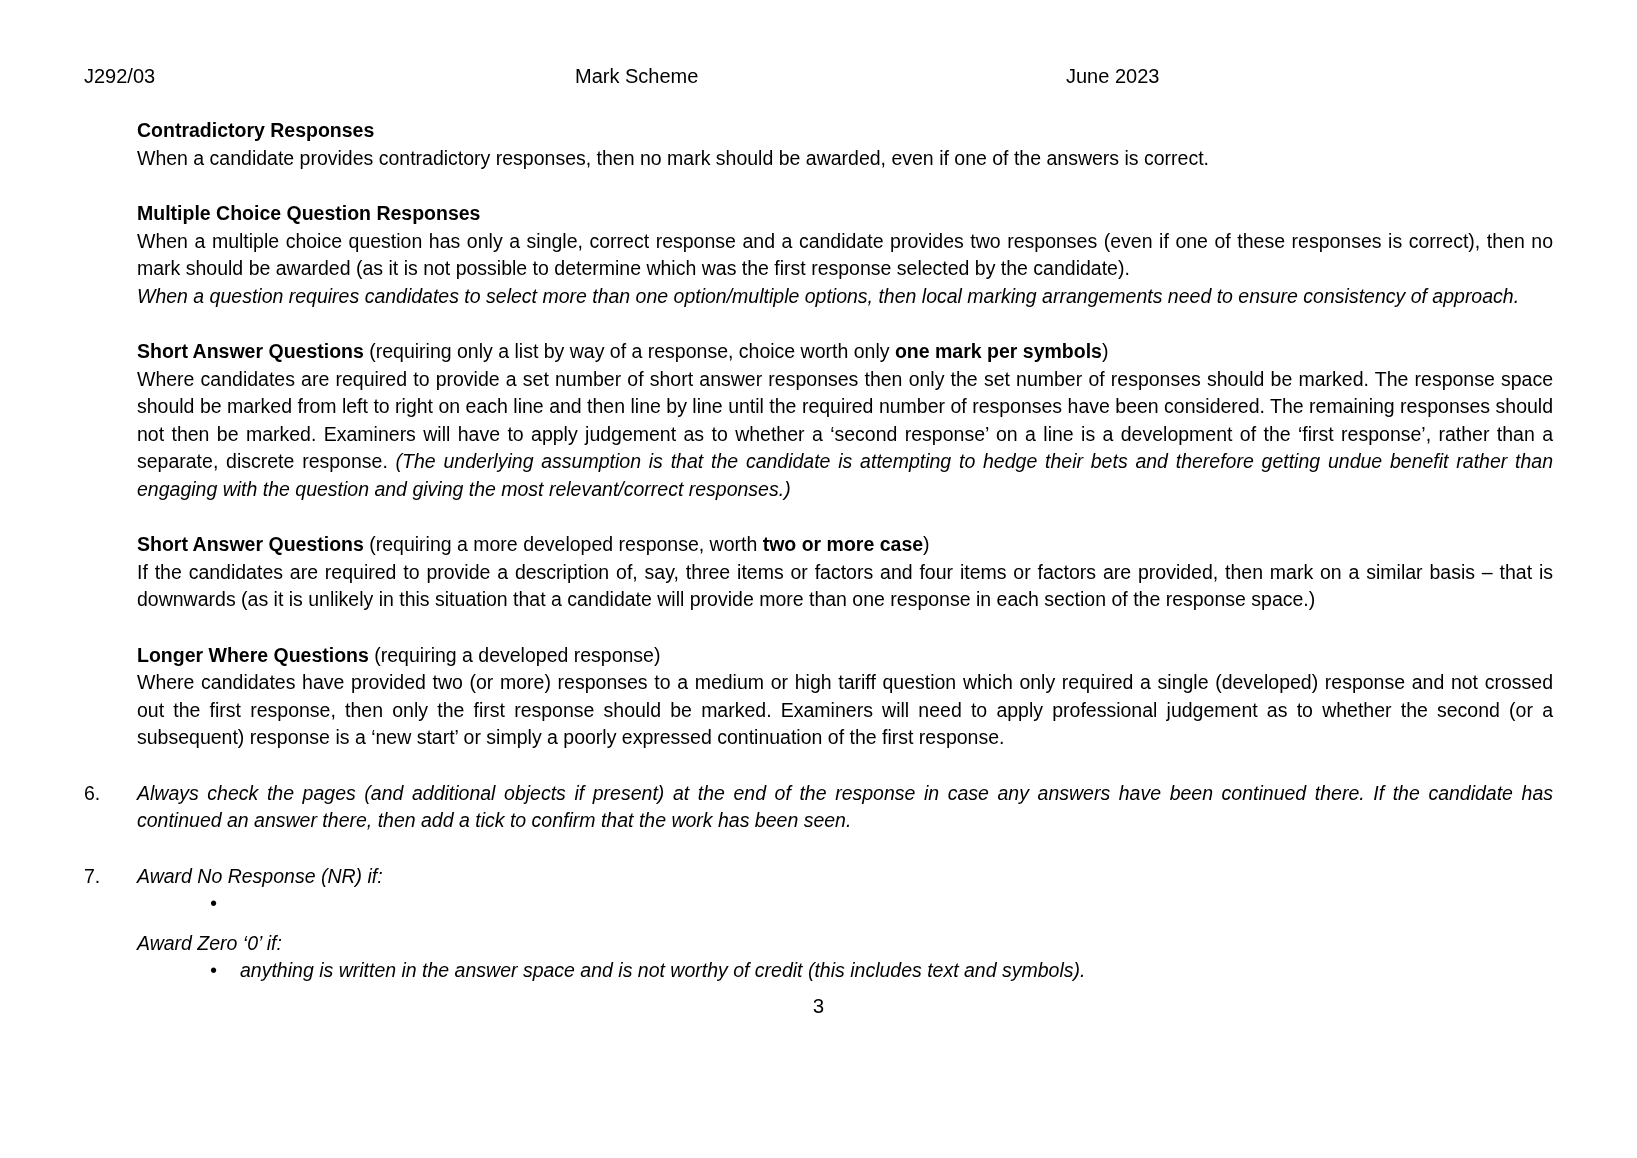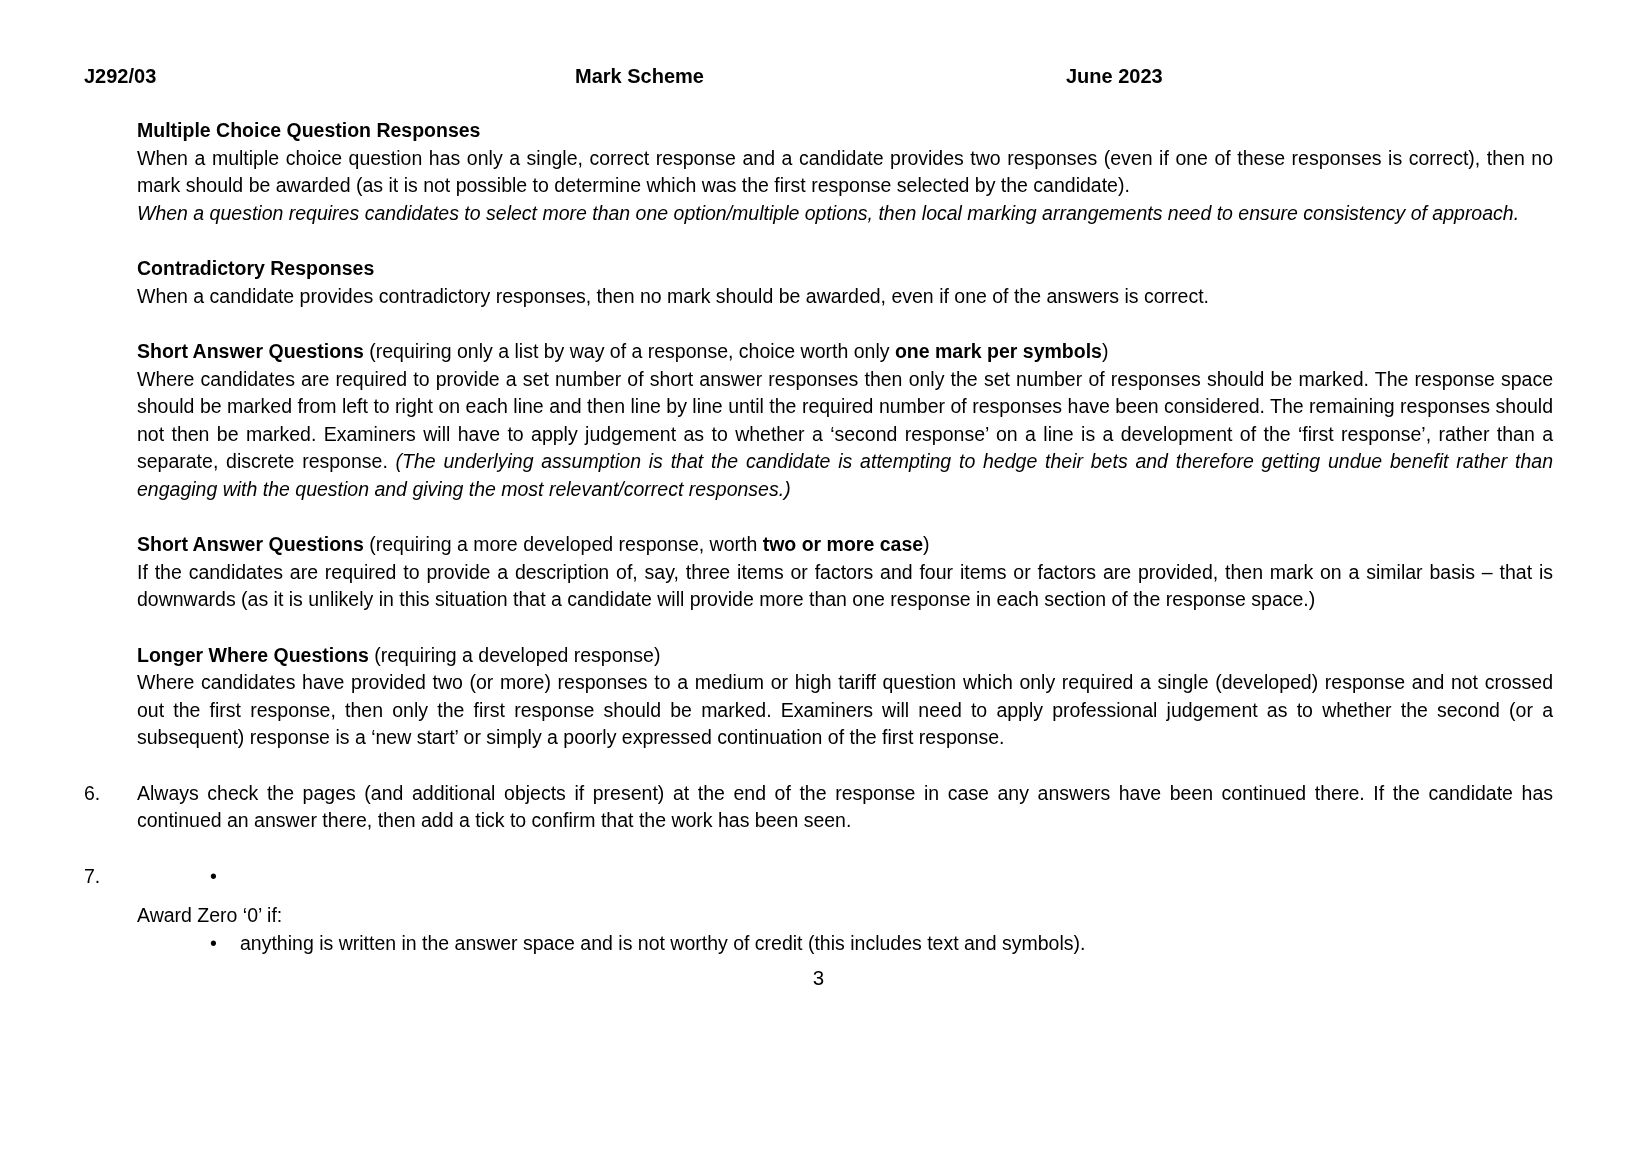--- a/index.html
+++ b/index.html
@@ -10,41 +10,41 @@
     color: #000000;
     position: relative;
   }
   .page {
     position: absolute; top: 0; left: 0;
     width: 1637px; height: 1158px;
     background: #ffffff; overflow: hidden;
   }
   .header {
     position: absolute; top: 64px; left: 84px; right: 80px;
-    display: flex; font-weight: 700; font-size: 20px; line-height: 24px;
+    display: flex; font-weight: 400; font-size: 20px; line-height: 24px;
   }
   .header .h-left   { flex: 1; text-align: left; }
   .header .h-center { flex: 1; text-align: left; }
   .header .h-right  { flex: 1; text-align: left; }
 
   .content {
     position: absolute; top: 117px; left: 84px; width: 1469px;
     font-size: 19.5px; line-height: 27.5px;
   }
   .sec { margin: 0 0 0 53px; }
   .sec + .sec { margin-top: 28px; }
   .h { font-weight: 700; }
   .b { font-weight: 700; }
   .italic { font-style: italic; }
   p { margin: 0; }
   .just { text-align: justify; }
 
   .num-item { display: flex; margin-top: 28px; }
   .num { width: 53px; flex: none; }
-  .num-body { flex: 1; }
+  .num-body { flex: 1; font-style: italic; }
 
   .bullet-row { display: flex; padding-left: 73px; }
   .bullet-char { width: 30px; flex: none; }
   .lead2 { margin-top: 12px; }
 
   .page-number {
     margin-top: 7px;
     text-align: center;
     font-size: 20.5px;
   }
@@ -56,28 +56,28 @@
 
   <div class="header">
     <div class="h-left">J292/03</div>
     <div class="h-center">Mark Scheme</div>
     <div class="h-right">June 2023</div>
   </div>
 
   <div class="content">
 
     <section class="sec">
+      <div class="h">Contradictory Responses</div>
+      <p>When a candidate provides contradictory responses, then no mark should be awarded, even if one of the answers is correct.</p>
+    </section>
+
+    <section class="sec">
       <div class="h">Multiple Choice Question Responses</div>
       <p class="just">When a multiple choice question has only a single, correct response and a candidate provides two responses (even if one of these responses is correct), then no mark should be awarded (as it is not possible to determine which was the first response selected by the candidate).</p>
       <p class="just italic">When a question requires candidates to select more than one option/multiple options, then local marking arrangements need to ensure consistency of approach.</p>
-    </section>
-
-    <section class="sec">
-      <div class="h">Contradictory Responses</div>
-      <p>When a candidate provides contradictory responses, then no mark should be awarded, even if one of the answers is correct.</p>
     </section>
 
     <section class="sec">
       <div><span class="b">Short Answer Questions</span><span> (requiring only a list by way of a response, choice worth only </span><span class="b">one mark per symbols</span><span>)</span></div>
       <p class="just"><span>Where candidates are required to provide a set number of short answer responses then only the set number of responses should be marked. The response space should be marked from left to right on each line and then line by line until the required number of responses have been considered.  The remaining responses should not then be marked. Examiners will have to apply judgement as to whether a ‘second response’ on a line is a development of the ‘first response’, rather than a separate, discrete response.  </span><span class="italic">(The underlying assumption is that the candidate is attempting to hedge their bets and therefore getting undue benefit rather than engaging with the question and giving the most relevant/correct responses.)</span></p>
     </section>
 
     <section class="sec">
       <div><span class="b">Short Answer Questions</span><span> (requiring a more developed response, worth </span><span class="b">two or more case</span><span>)</span></div>
       <p class="just">If the candidates are required to provide a description of, say, three items or factors and four items or factors are provided, then mark on a similar basis – that is downwards (as it is unlikely in this situation that a candidate will provide more than one response in each section of the response space.)</p>
@@ -89,20 +89,21 @@
     </section>
 
     <div class="num-item">
       <div class="num">6.</div>
       <div class="num-body just">Always check the pages (and additional objects if present) at the end of the response in case any answers have been continued there. If the candidate has continued an answer there, then add a tick to confirm that the work has been seen.</div>
     </div>
 
     <div class="num-item">
       <div class="num">7.</div>
       <div class="num-body">
+        <div>Award No Response (NR) if:</div>
         <div class="bullet-row">
           <span class="bullet-char">•</span>
         </div>
         <div class="lead2">Award Zero ‘0’ if:</div>
         <div class="bullet-row">
           <span class="bullet-char">•</span>
           <span>anything is written in the answer space and is not worthy of credit (this includes text and symbols).</span>
         </div>
       </div>
     </div>

